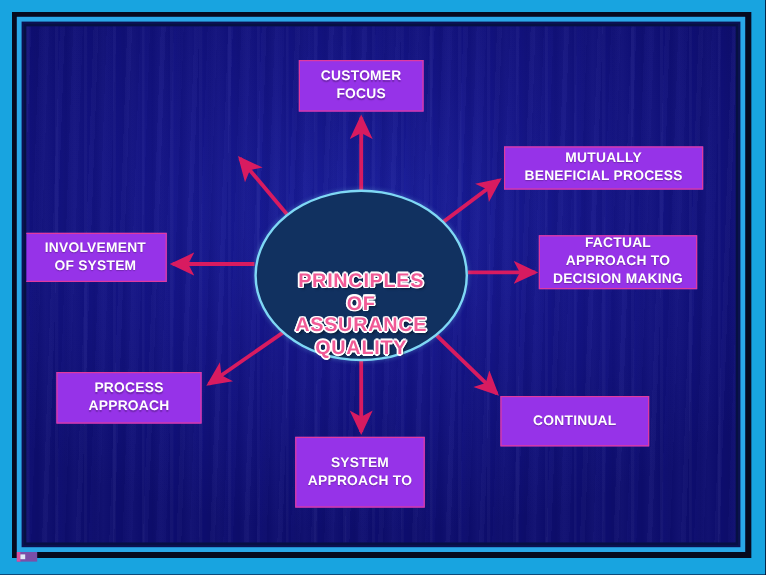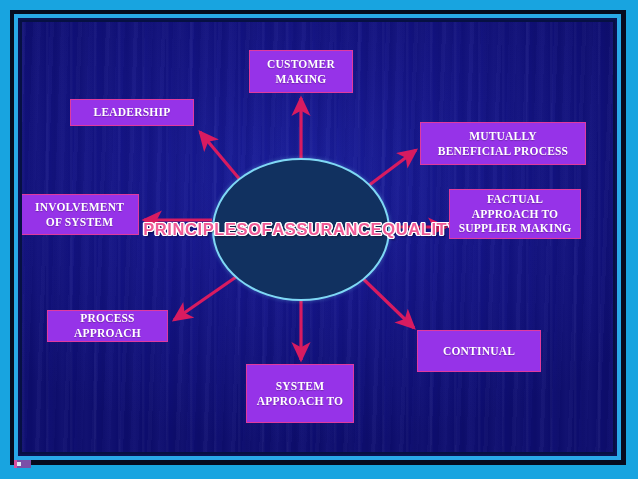--- a/index.html
+++ b/index.html
@@ -99,23 +99,23 @@
     position: absolute;
     left: 190px;
     top: 136px;
     width: 178px;
     height: 143px;
     border-radius: 50%;
     background: #113160;
     border: 2px solid #7fd8f5;
     box-sizing: border-box;
     display: flex;
-    flex-direction: row;
+    flex-direction: column;
     align-items: center;
-    justify-content: center;
+    justify-content: flex-end;
     box-shadow: 0 0 4px rgba(130,220,250,0.35);
   }
   .center-line {
     font-size: 16.5px;
     font-weight: bold;
     letter-spacing: 0.6px;
     line-height: 1.12;
     color: #f05a96;
     text-align: center;
     text-shadow:
@@ -141,29 +141,28 @@
     font-weight: bold;
     letter-spacing: 0.2px;
     line-height: 1.30;
     text-align: center;
     display: flex;
     flex-direction: column;
     align-items: center;
     justify-content: center;
     padding: 2px 4px;
     text-shadow: 0 1px 1px rgba(0,0,0,0.25);
-    font-family: Liberation Serif, serif;
   }
 
   #box-customer-focus      { left: 227px; top: 28px;  width: 104px; height: 43px; }
   #box-leadership          { left: 48px;  top: 77px;  width: 124px; height: 27px; }
-  #box-mutually            { left: 398px; top: 100px; width: 166px; height: 43px; }
+  #box-mutually            { left: 398px; top: 100px; width: 166px; height: 36px; }
   #box-involvement         { left: -2px;  top: 164px; width: 119px; height: 41px; margin-top: 8px; }
-  #box-factual             { left: 427px; top: 167px; width: 132px; height: 50px; }
-  #box-process             { left: 25px;  top: 288px; width: 121px; height: 32px; }
+  #box-factual             { left: 427px; top: 174px; width: 132px; height: 45px; }
+  #box-process             { left: 25px;  top: 288px; width: 121px; height: 43px; }
   #box-continual           { left: 395px; top: 308px; width: 124px; height: 42px; }
   #box-system              { left: 224px; top: 342px; width: 108px; height: 59px; text-align: center; }
 
   
   .artifact {
     position: absolute;
     left: 14px;
     top: 460px;
     width: 14px;
     height: 8px;
@@ -219,41 +218,38 @@
 
     <div class="center-circle">
       <div class="center-line">PRINCIPLES</div>
       <div class="center-line">OF</div>
       <div class="center-line">ASSURANCE</div>
       <div class="center-line">QUALITY</div>
     </div>
 
     <div class="pbox" id="box-customer-focus">
       <span>CUSTOMER</span>
-      <span>MAKING</span>
-    </div>
-
-    <div class="pbox" id="box-leadership">
-      <span>LEADERSHIP</span>
-    </div>
+      <span>FOCUS</span>
+    </div>
+
 
     <div class="pbox" id="box-mutually">
       <span>MUTUALLY</span>
       <span>BENEFICIAL PROCESS</span>
     </div>
 
     <div class="pbox" id="box-involvement">
       <span>INVOLVEMENT</span>
       <span>OF SYSTEM</span>
     </div>
 
     <div class="pbox" id="box-factual">
       <span>FACTUAL</span>
       <span>APPROACH TO</span>
-      <span>SUPPLIER MAKING</span>
+      <span>DECISION MAKING</span>
     </div>
 
     <div class="pbox" id="box-process">
       <span>PROCESS</span>
       <span>APPROACH</span>
     </div>
 
     <div class="pbox" id="box-continual">
       <span>CONTINUAL</span>
     </div>

